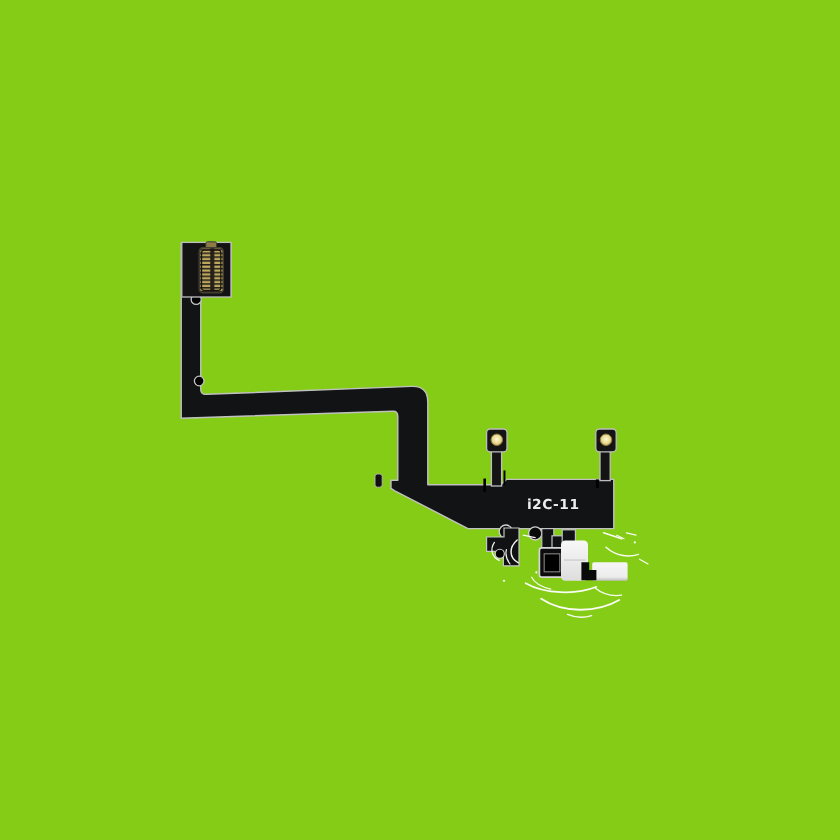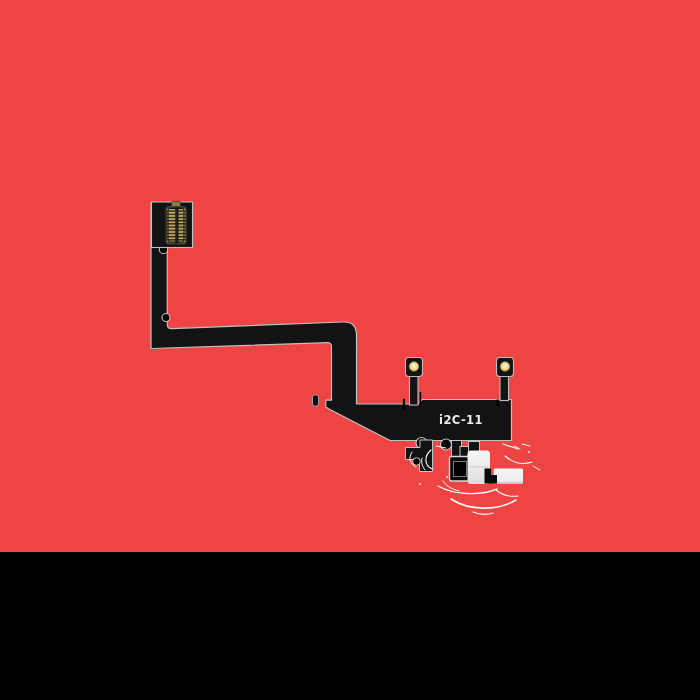--- a/index.html
+++ b/index.html
@@ -1,19 +1,19 @@
 <!DOCTYPE html>
 <html><head>
 <meta charset="utf-8">
 <style>
   html,body{margin:0;padding:0;background:#000;}
   .stage{
     position:relative;
-    width:700px;height:552px;
-    background:#ef4444;
+    width:700px;height:700px;
+    background:#84cc16;
     overflow:hidden;
     font-family:"DejaVu Sans", sans-serif;
   }
   .stage svg{position:absolute;left:0;top:0;}
   .flex-label{
     font-family:"DejaVu Sans", sans-serif;
     font-size:11.5px;
     font-weight:600;
     letter-spacing:0.4px;
     fill:#ededed;

